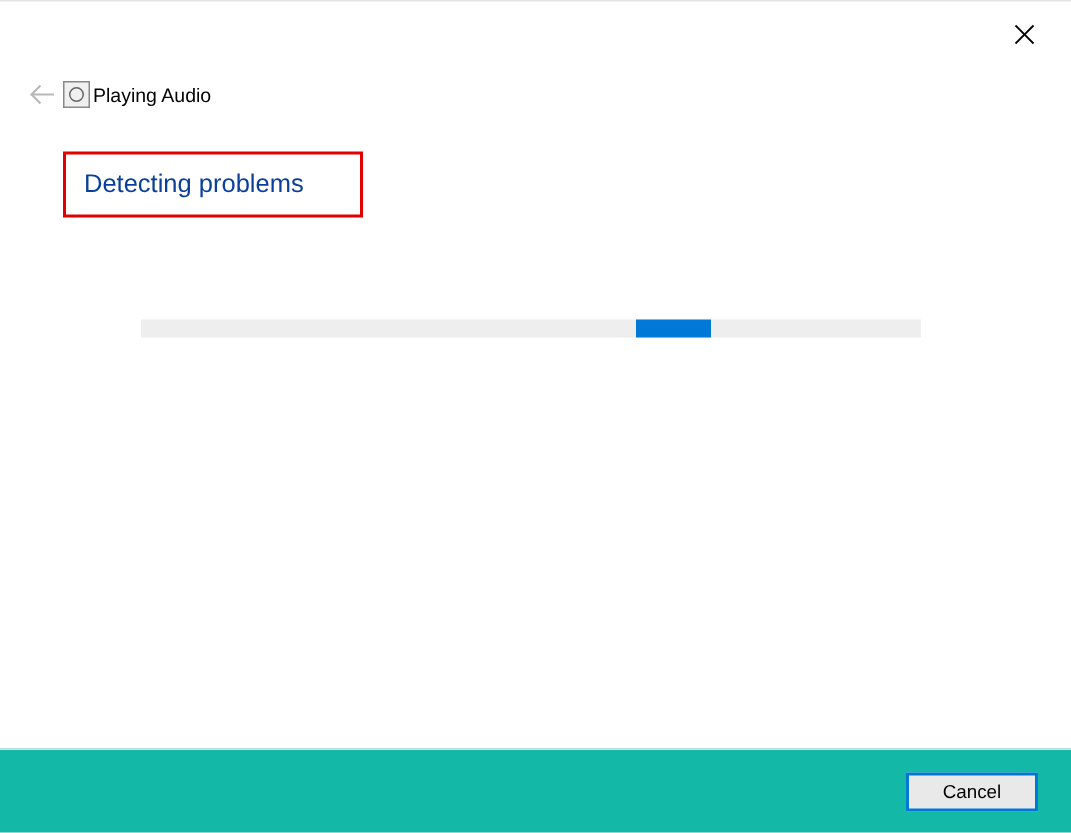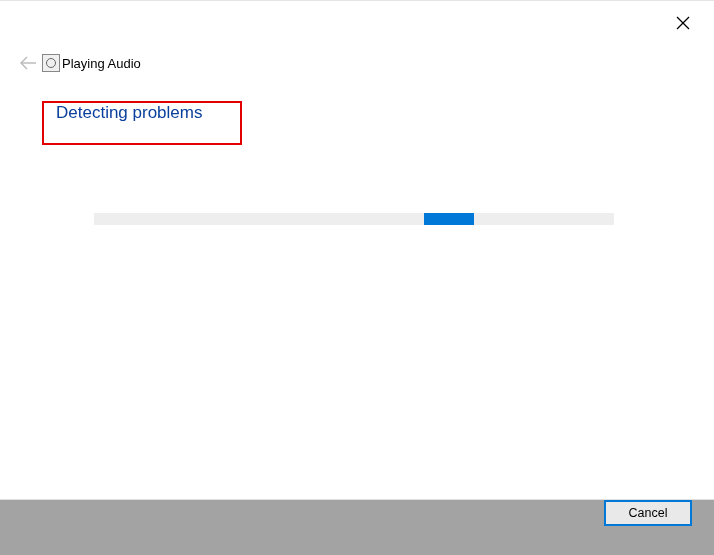--- a/index.html
+++ b/index.html
@@ -73,21 +73,21 @@
       margin-left: -2px;
     }
     .highlight-box {
       position: absolute;
       top: 100px;
       left: 42px;
       width: 200px;
       height: 44px;
       border: 2px solid #e20000;
       display: flex;
-      align-items: flex-start;
+      align-items: center;
       padding-left: 12px;
     }
     .status-text {
       color: #0a3f9c;
       font-size: 17px;
       font-weight: 400;
     }
     .progress-bar {
       position: absolute;
       top: 212px;
@@ -103,23 +103,24 @@
       width: 50px;
       height: 12px;
       background: #0078d7;
     }
     .footer {
       position: absolute;
       bottom: 0;
       left: 0;
       right: 0;
       height: 56px;
-      background: #a3a3a3;
+      background: #14b8a6;
       border-top: 1px solid #e0e0e0;
       display: flex;
+      align-items: center;
       justify-content: flex-end;
       padding-right: 22px;
     }
     .cancel-btn {
       width: 88px;
       height: 26px;
       background: #e9e9e9;
       border: 2px solid #0078d7;
       font-size: 12.5px;
       font-family: inherit;

